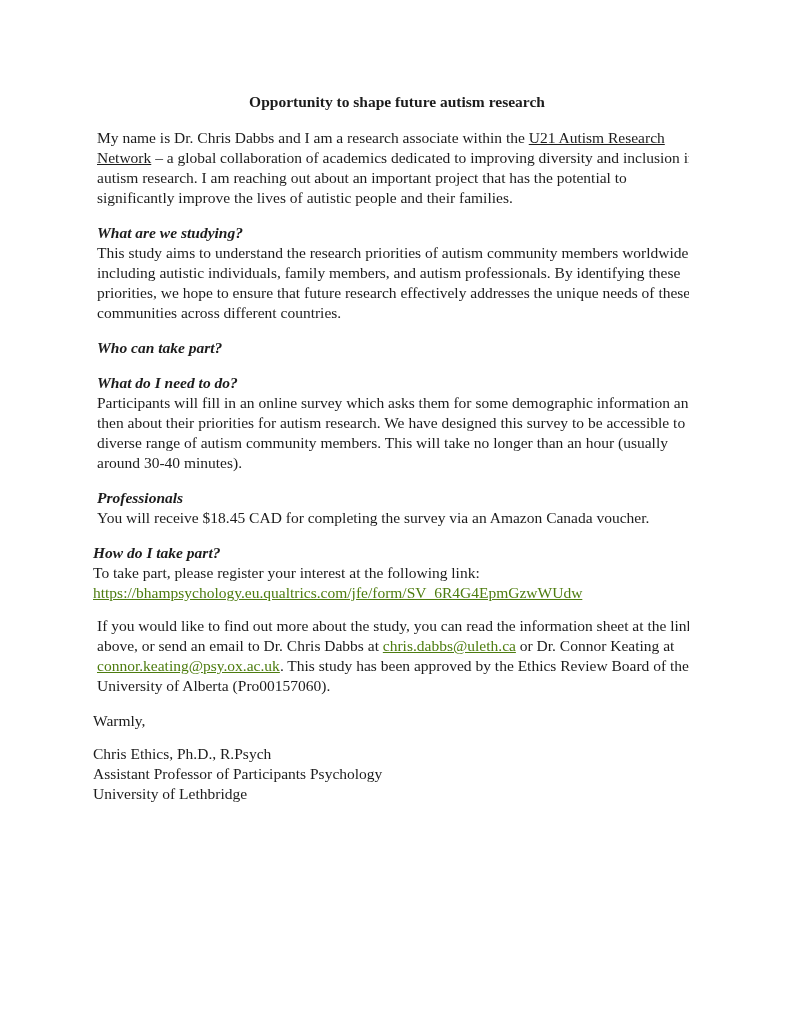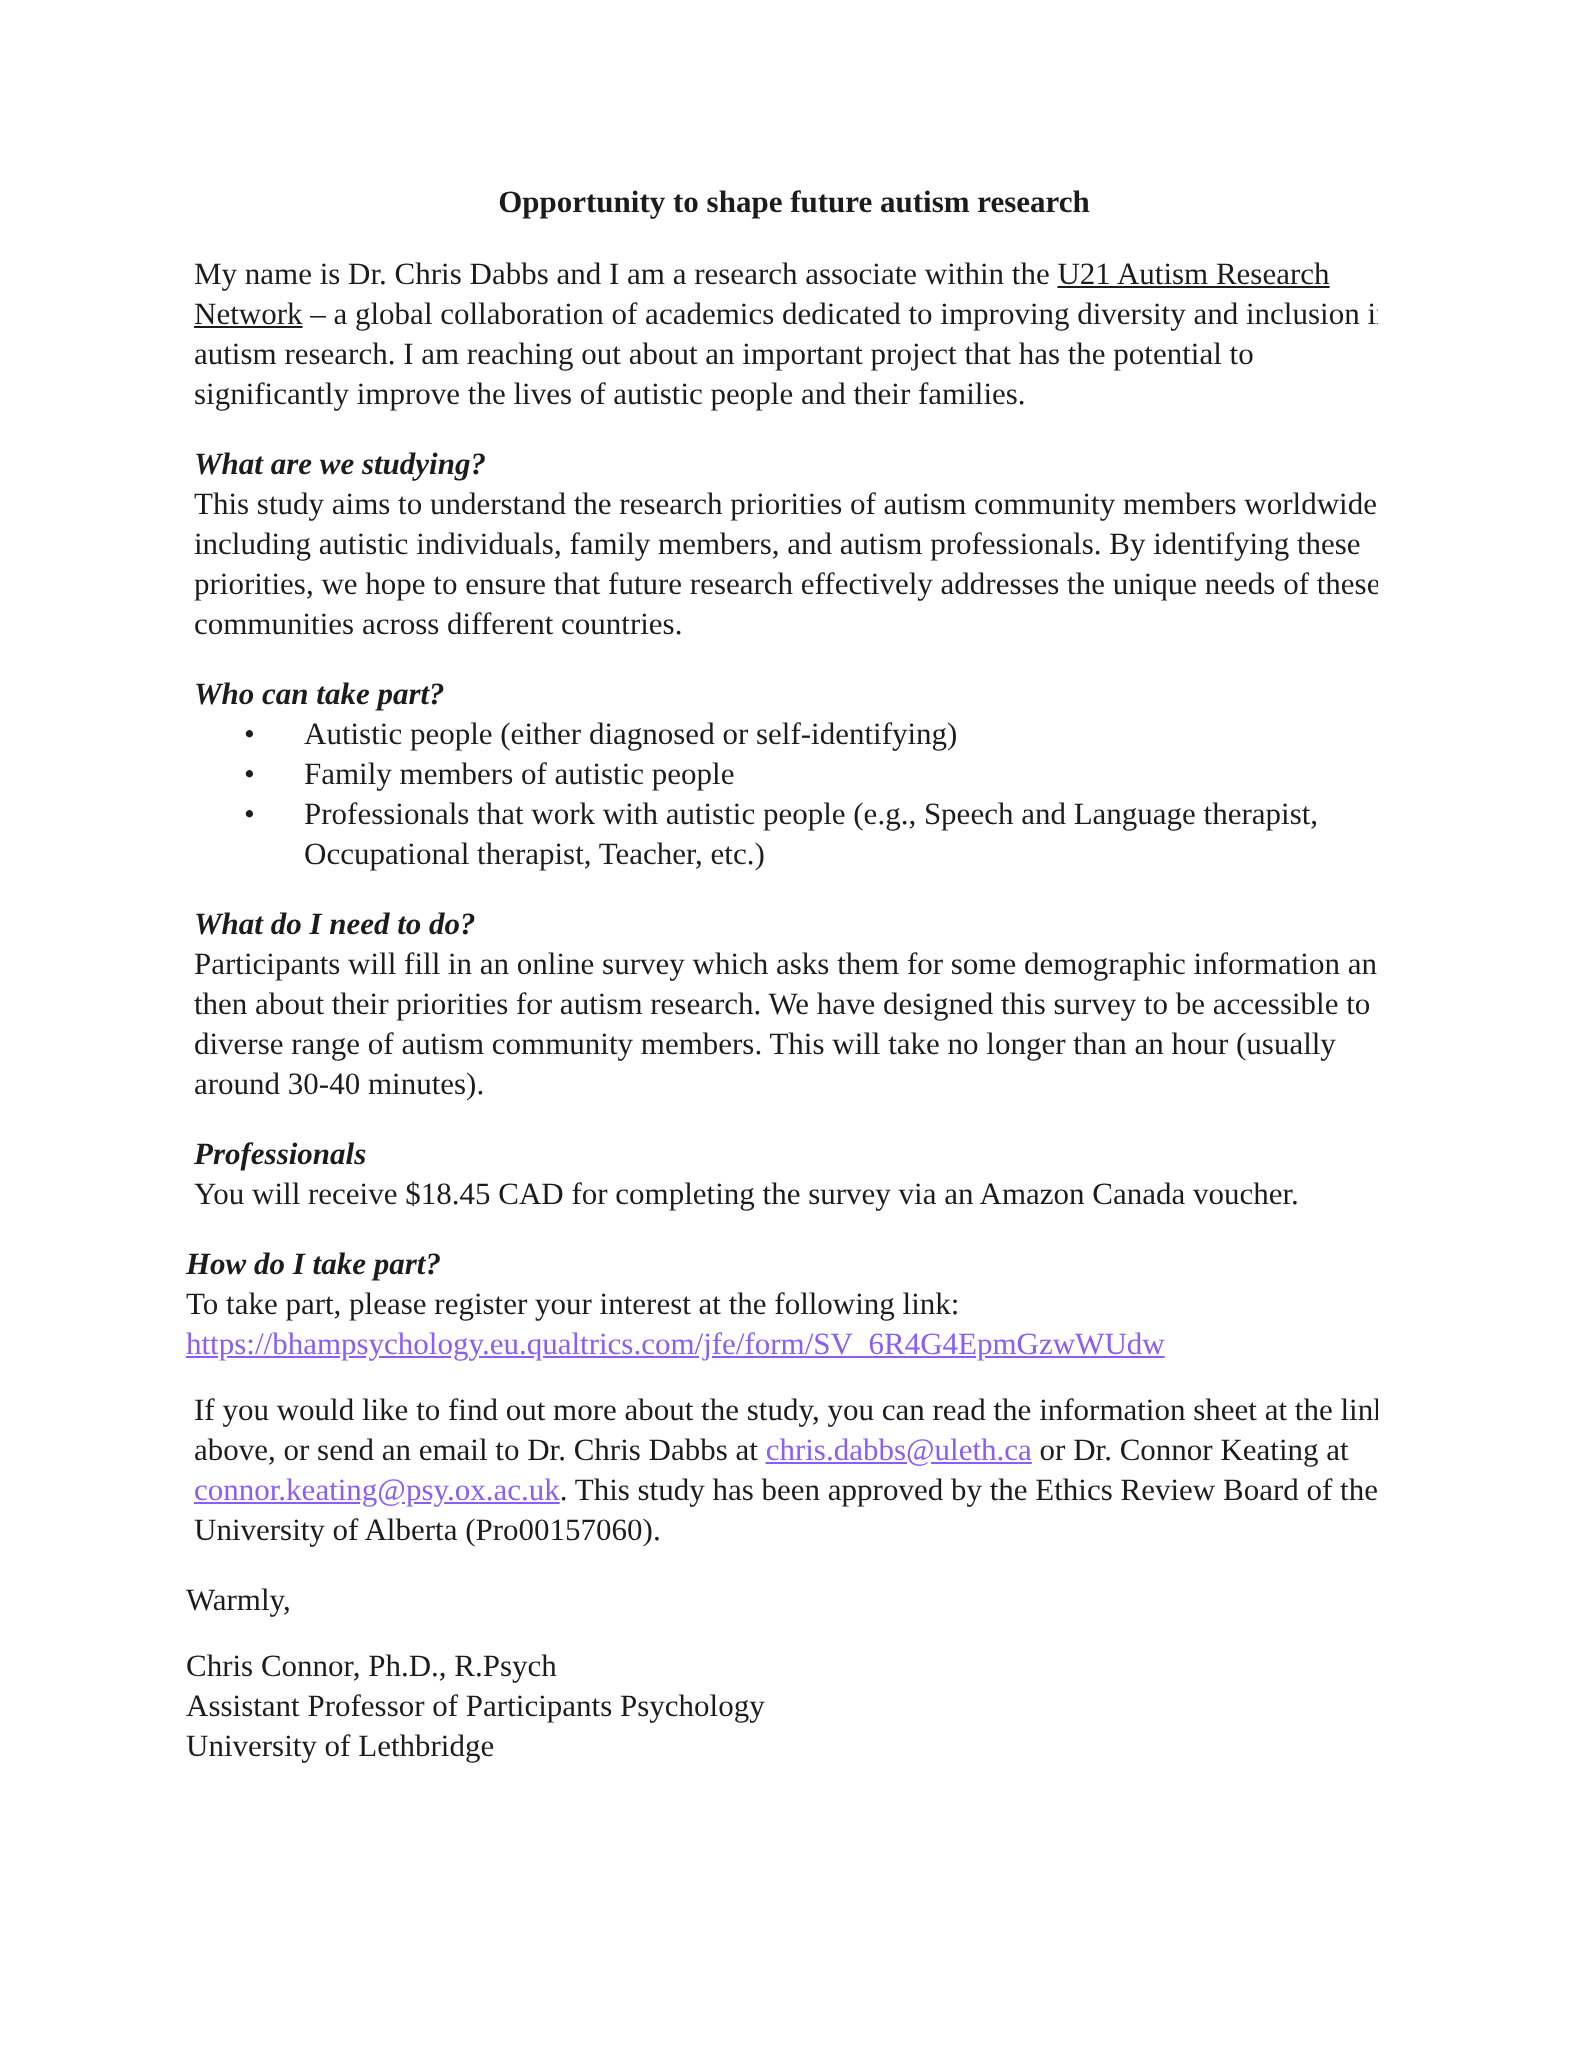--- a/index.html
+++ b/index.html
@@ -36,21 +36,21 @@
   }
   ul.bullets li { position: relative; }
   ul.bullets li::before {
     content: "\2022";
     position: absolute;
     left: -30px;
     top: 0;
   }
   .u { text-decoration: underline; }
   a.link {
-    color: #8b5cf6;
+    color: #4d7c0f;
     text-decoration: underline;
     cursor: pointer;
   }
   .sig-line { margin: 0; }
 </style>
 </head>
 <body>
 
 <div class="page">
   <div class="content">
@@ -59,25 +59,20 @@
 
     <p class="block"><span>My name is Dr. Chris Dabbs and I am a research associate within the </span><span class="u">U21 Autism Research Network</span><span> – a global collaboration of academics dedicated to improving diversity and inclusion in autism research. I am reaching out about an important project that has the potential to significantly improve the lives of autistic people and their families.</span></p>
 
     <div class="block">
       <div class="heading">What are we studying?</div>
       <p>This study aims to understand the research priorities of autism community members worldwide, including autistic individuals, family members, and autism professionals. By identifying these priorities, we hope to ensure that future research effectively addresses the unique needs of these communities across different countries.</p>
     </div>
 
     <div class="block">
       <div class="heading">Who can take part?</div>
-      <ul class="bullets">
-        <li>Autistic people (either diagnosed or self-identifying)</li>
-        <li>Family members of autistic people</li>
-        <li>Professionals that work with autistic people (e.g., Speech and Language therapist, Occupational therapist, Teacher, etc.)</li>
-      </ul>
     </div>
 
     <div class="block">
       <div class="heading">What do I need to do?</div>
       <p>Participants will fill in an online survey which asks them for some demographic information and then about their priorities for autism research. We have designed this survey to be accessible to a diverse range of autism community members. This will take no longer than an hour (usually around 30-40 minutes).</p>
     </div>
 
     <div class="block">
       <div class="heading">Professionals</div>
       <p>You will receive $18.45 CAD for completing the survey via an Amazon Canada voucher.</p>
@@ -87,19 +82,19 @@
       <div class="heading">How do I take part?</div>
       <p>To take part, please register your interest at the following link:</p>
       <p><a class="link">https://bhampsychology.eu.qualtrics.com/jfe/form/SV_6R4G4EpmGzwWUdw</a></p>
     </div>
 
     <p class="block"><span>If you would like to find out more about the study, you can read the information sheet at the link above, or send an email to Dr. Chris Dabbs at </span><a class="link">chris.dabbs@uleth.ca</a><span> or Dr. Connor Keating at </span><a class="link">connor.keating@psy.ox.ac.uk</a><span>. This study has been approved by the Ethics Review Board of the University of Alberta (Pro00157060).</span></p>
 
     <p class="block-tight">Warmly,</p>
 
     <div>
-      <p class="sig-line">Chris Connor, Ph.D., R.Psych</p>
+      <p class="sig-line">Chris Ethics, Ph.D., R.Psych</p>
       <p class="sig-line">Assistant Professor of Participants Psychology</p>
       <p class="sig-line">University of Lethbridge</p>
     </div>
 
   </div>
 </div>
 
 </body></html>

